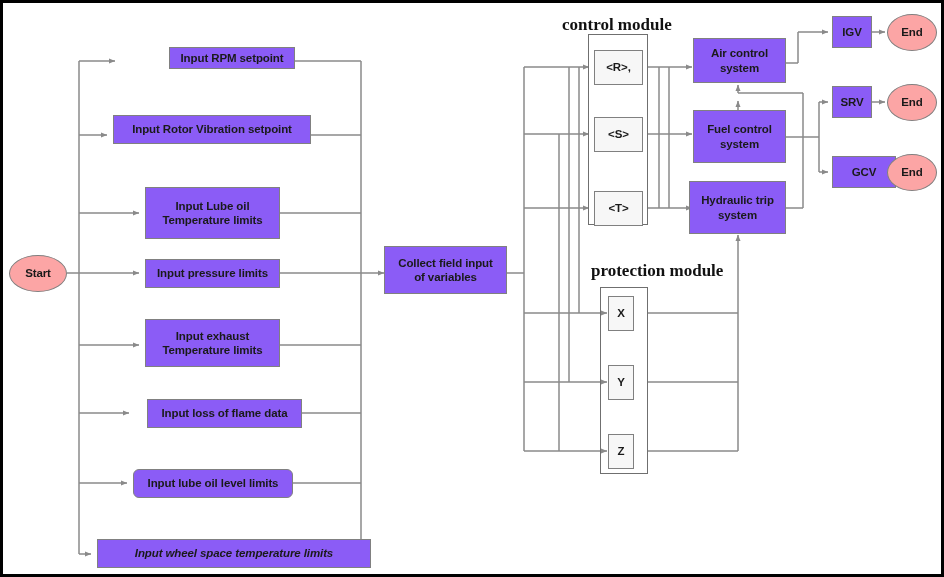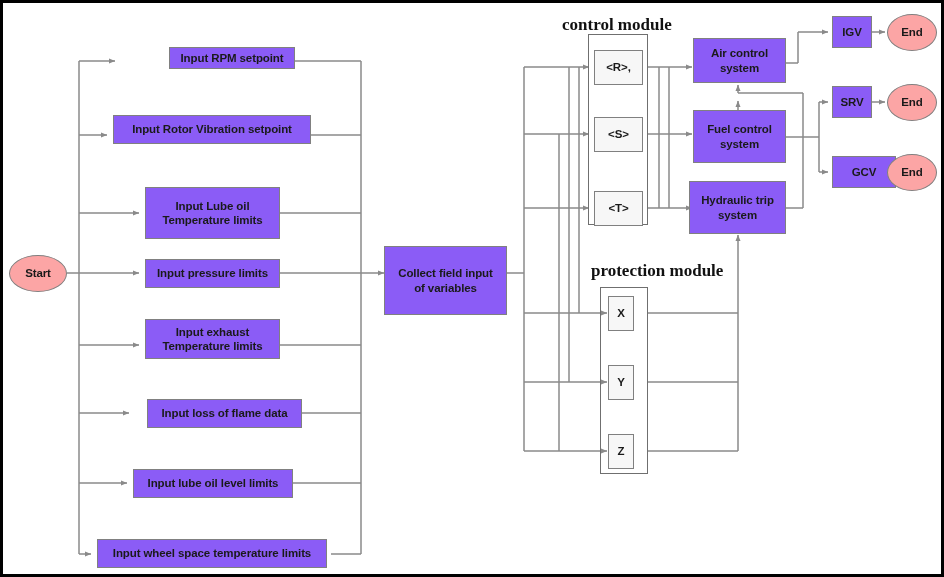--- a/index.html
+++ b/index.html
@@ -141,38 +141,38 @@
 
   <div class="node" style="left:142px;top:184px;width:135px;height:52px;white-space:pre-line;text-align:center;">
     <span>Input Lube oil
 Temperature limits</span>
   </div>
 
   <div class="node" style="left:142px;top:256px;width:135px;height:29px;text-align:center;">
     <span>Input pressure limits</span>
   </div>
 
-  <div class="node" style="left:142px;top:316px;width:135px;height:40px;white-space:pre-line;">
+  <div class="node" style="left:142px;top:316px;width:135px;height:48px;white-space:pre-line;">
     <span>Input exhaust
 Temperature limits</span>
   </div>
 
   <div class="node" style="left:144px;top:396px;width:155px;height:29px;">
     <span>Input loss of flame data</span>
   </div>
 
-  <div class="node" style="left:130px;top:466px;width:160px;height:29px;">
+  <div class="node" style="left:130px;top:466px;width:160px;height:29px;border-radius:6px;">
     <span>Input lube oil level limits</span>
   </div>
 
-  <div class="node" style="left:94px;top:536px;width:230px;height:29px;">
+  <div class="node" style="left:94px;top:536px;width:274px;height:29px;font-style:italic;">
     <span>Input wheel space temperature limits</span>
   </div>
 
-  <div class="node" style="left:381px;top:243px;width:123px;height:69px;white-space:pre-line;">
+  <div class="node" style="left:381px;top:243px;width:123px;height:48px;white-space:pre-line;">
     <span>Collect field input
 of variables</span>
   </div>
 
   <div class="module-label" style="left:559px;top:12px;">
     <span>control module</span>
   </div>
   <div class="module-box" style="left:585px;top:31px;width:60px;height:191px;"></div>
 
   <div class="node plain" style="left:591px;top:47px;width:49px;height:35px;">

